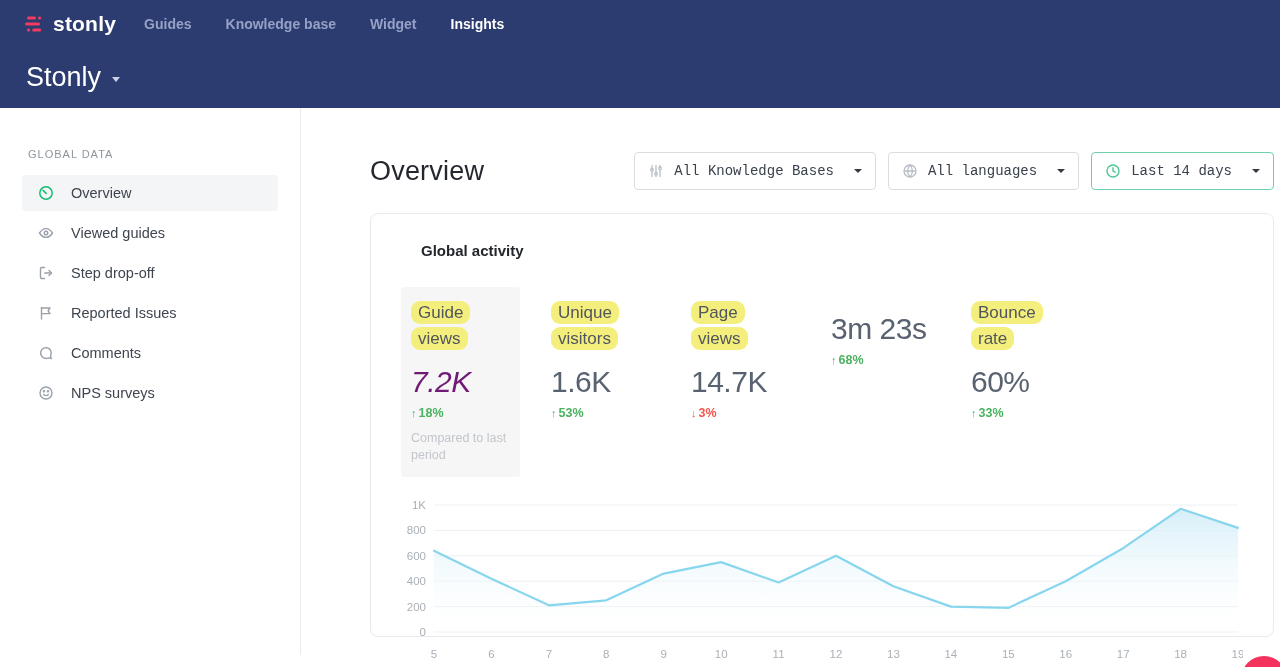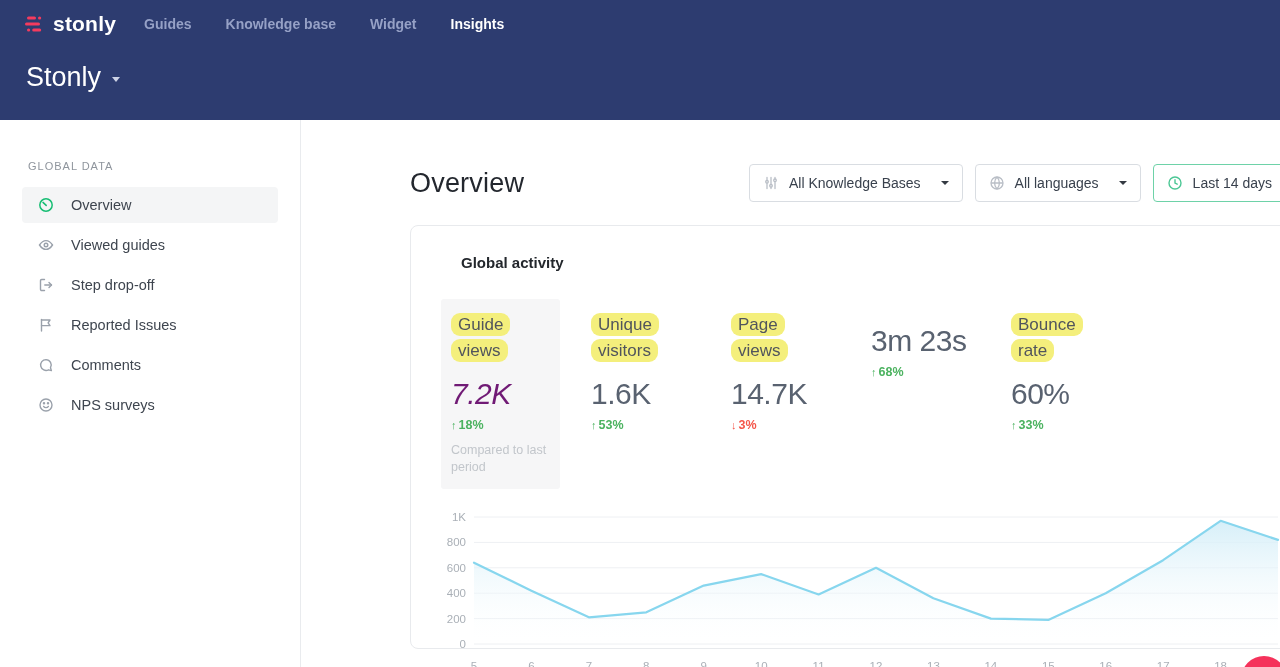--- a/index.html
+++ b/index.html
@@ -1,49 +1,49 @@
 <!DOCTYPE html>
 <html><head>
 <meta charset="utf-8">
 <style>
   * { margin:0; padding:0; box-sizing:border-box; }
   html,body { width:1280px; height:667px; overflow:hidden; background:#fff;
     font-family:"Liberation Sans","DejaVu Sans",sans-serif; }
 
   
-  .topnav { height:120px; background:#2d3c70; padding:10px 24px 0; position:relative; }
+  .topnav { height:108px; background:#2d3c70; padding:10px 24px 0; position:relative; }
   .nav-row1 { display:flex; align-items:center; height:28px; }
   .logo { display:flex; align-items:center; gap:7px; cursor:pointer; }
   .logo-icon { width:22px; height:17px; display:block; }
   .logo-text { color:#fff; font-weight:700; font-size:21px; letter-spacing:.2px; }
   .nav-links { display:flex; gap:34px; margin-left:28px; }
   .nav-link { color:#96a1c6; font-size:14px; font-weight:600; cursor:pointer; }
   .nav-link.active { color:#ffffff; }
   .workspace { margin-top:24px; margin-left:2px; color:#fff; font-size:27px; font-weight:400;
     display:inline-flex; align-items:center; gap:11px; cursor:pointer; }
   .ws-caret { width:0; height:0; border-left:4.5px solid transparent; border-right:4.5px solid transparent;
     border-top:5px solid #cdd3e6; margin-top:4px; }
 
   
-  .app { display:flex; height:547px;gap:40px; }
+  .app { display:flex; height:547px; }
   .sidebar { width:301px; border-right:1px solid #e9ebee; padding:40px 22px 0; flex-shrink:0; background:#fff; }
   .section-label { font-size:11px; font-weight:400; color:#8f959d; letter-spacing:1px; margin:0 6px 15px; }
   .side-item { display:flex; align-items:center; gap:17px; padding:10px 16px; border-radius:4px;
     color:#3e454f; font-size:14.5px; margin-bottom:4px; cursor:pointer; }
   .side-item .icon { width:16px; height:16px; color:#9aa1ab; flex-shrink:0; }
   .side-item .icon svg { width:16px; height:16px; display:block; }
   .side-item.active { background:#f4f5f6; }
   .side-item.active .icon { color:#16bd73; }
 
   .main { flex:1; padding:44px 8px 0 69px; background:#fff; }
   .main-header { display:flex; justify-content:space-between; align-items:center; }
   .page-title { font-size:27px; font-weight:400; color:#23272e; letter-spacing:.2px; }
   .filters { display:flex; gap:12px; }
   .filter { height:38px; border:1px solid #d9dde2; border-radius:4px; background:#fff;
-    display:flex; align-items:center; gap:10px; padding:0 13px; font-size:14px; color:#39414d; cursor:pointer; }
+    display:flex; align-items:center; gap:10px; padding:0 13px; font-size:14px; color:#39414d; cursor:pointer;font-family:Liberation Mono, monospace; }
   .filter .icon { width:16px; height:16px; color:#b9bec6; }
   .filter .icon svg { width:16px; height:16px; display:block; }
   .filter.accent { border-color:#6ed2a8; }
   .filter.accent .icon { color:#4cc795; }
   .dd-caret { width:0; height:0; border-left:4px solid transparent; border-right:4px solid transparent;
     border-top:4.5px solid #343a42; margin-left:10px; }
 
   
   .card { margin-top:23px; border:1px solid #e8eaed; border-radius:8px; padding:28px 30px 16px;
     height:424px; background:#fff; }

